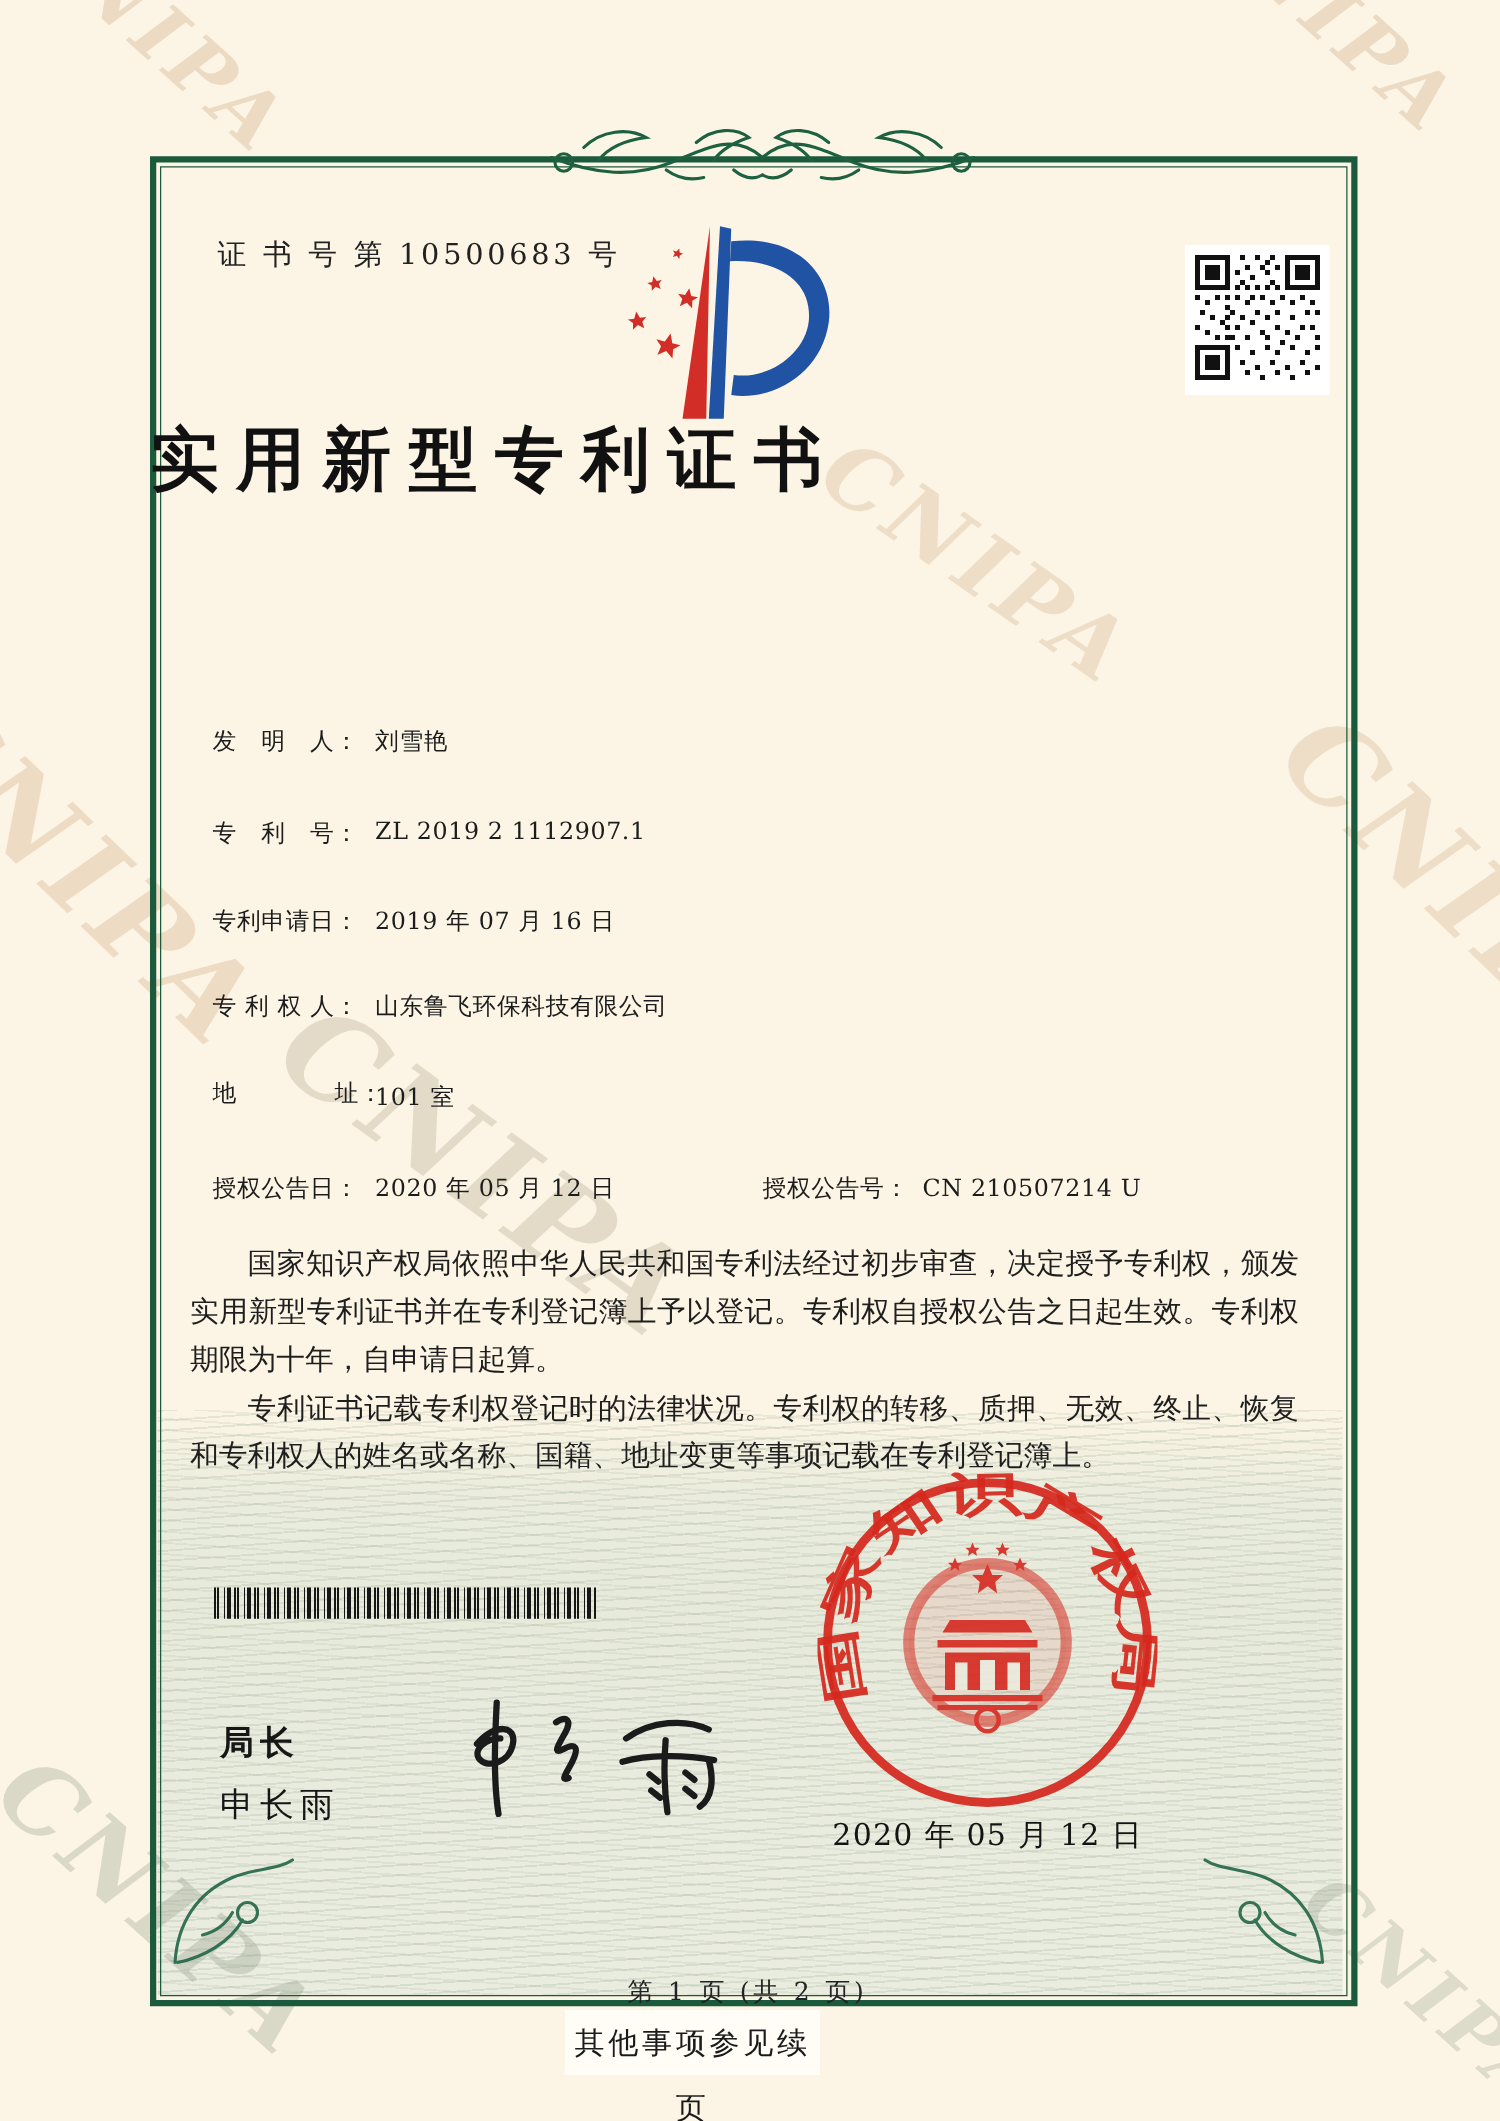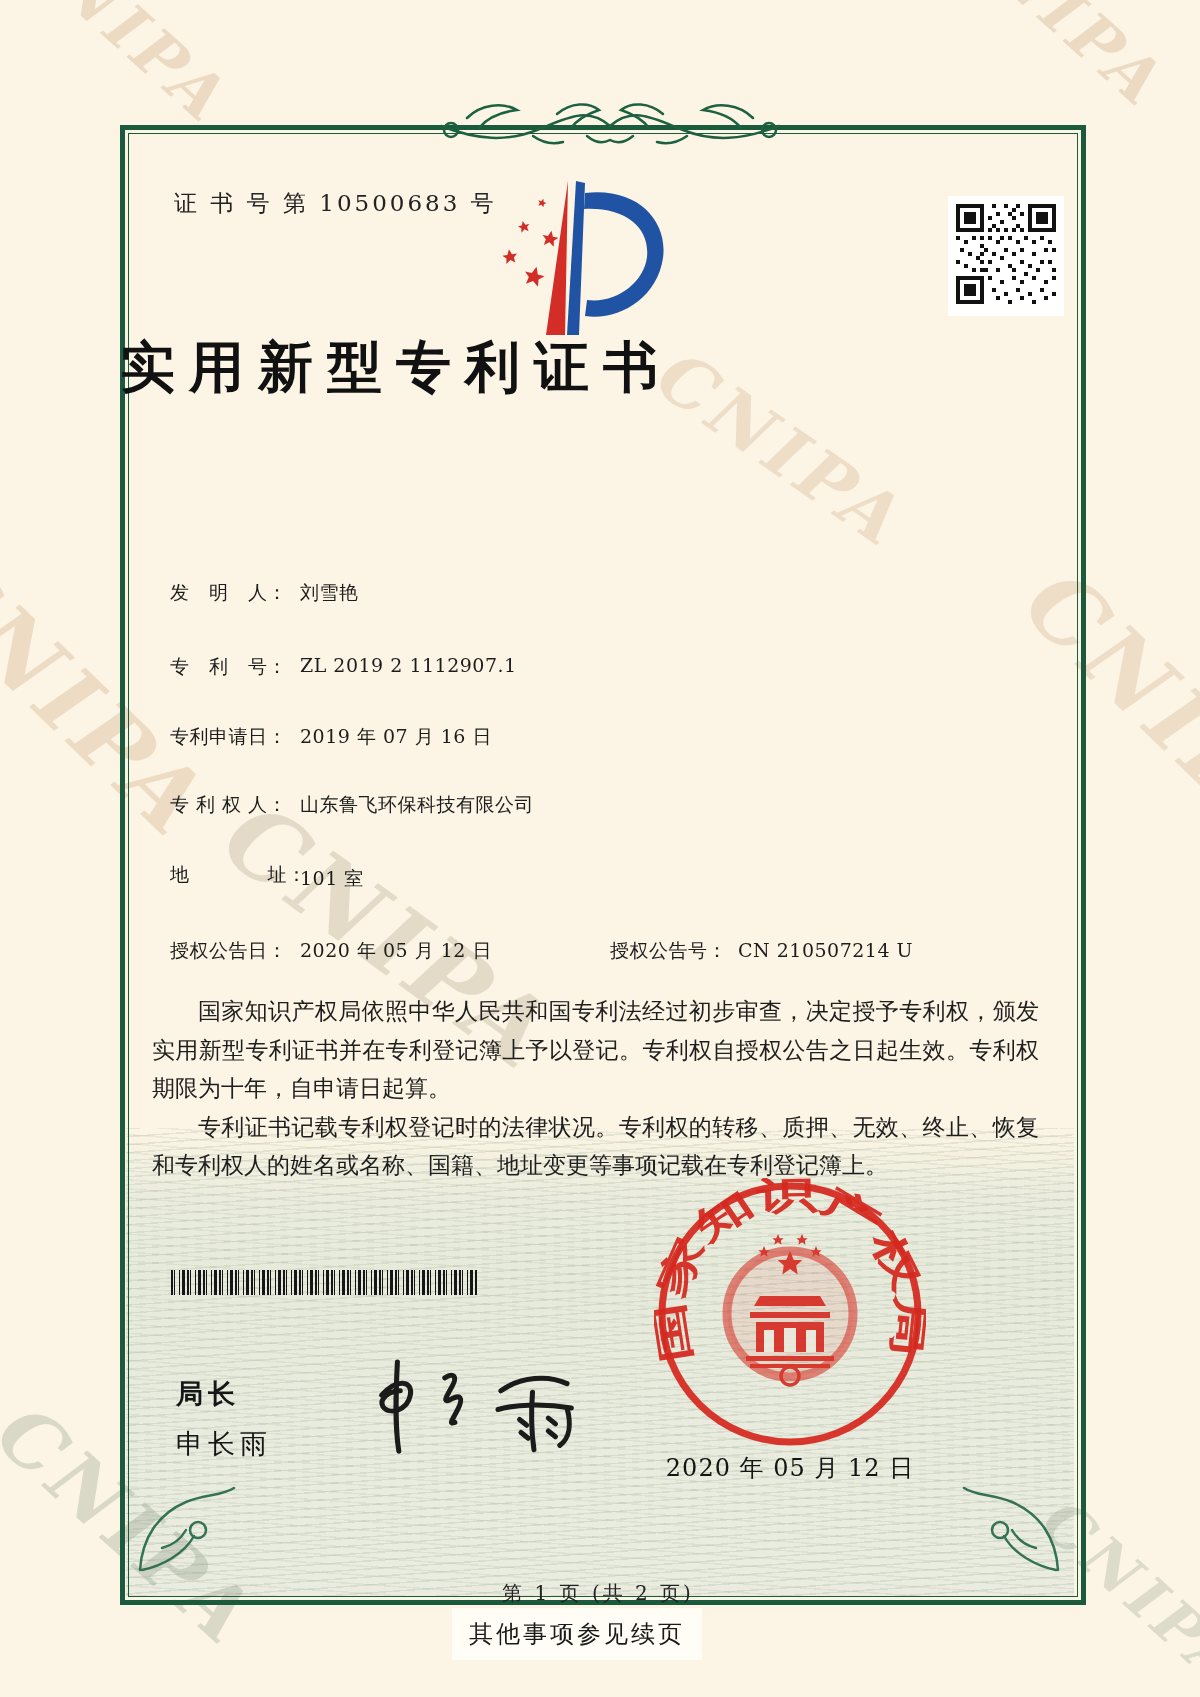--- a/index.html
+++ b/index.html
@@ -62,21 +62,21 @@
   .seal{position:absolute;left:654px;top:1178px;z-index:4;}
   .seal-date{
     position:absolute;left:654px;top:1452px;width:272px;z-index:5;
     text-align:center;font-size:24px;color:#141414;letter-spacing:1px;
   }
   .page-info{
     position:absolute;left:120px;top:1545px;width:956px;z-index:4;
     text-align:center;font-size:20px;letter-spacing:3px;color:#222;margin-top:35px;
   }
   .continuation{
-    position:absolute;left:452px;top:1608px;width:250px;height:52px;z-index:4;
+    position:absolute;left:452px;top:1608px;width:204px;height:52px;z-index:4;
     background:#fffdf6;text-align:center;line-height:52px;font-size:24px;letter-spacing:3px;color:#1a1a1a;
   }
 </style>
 </head>
 <body>
 
 <div class="page">
 
   <div class="guilloche"></div>
 

